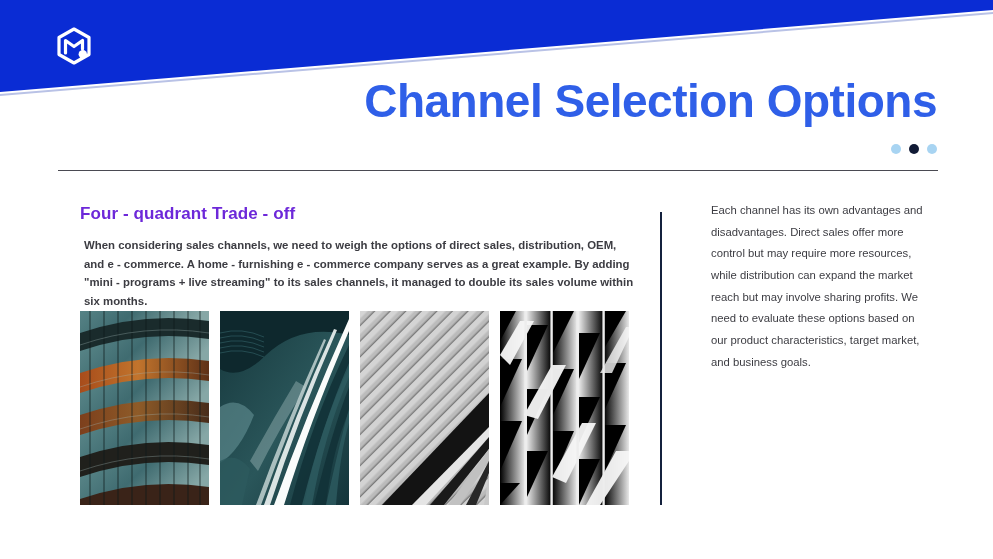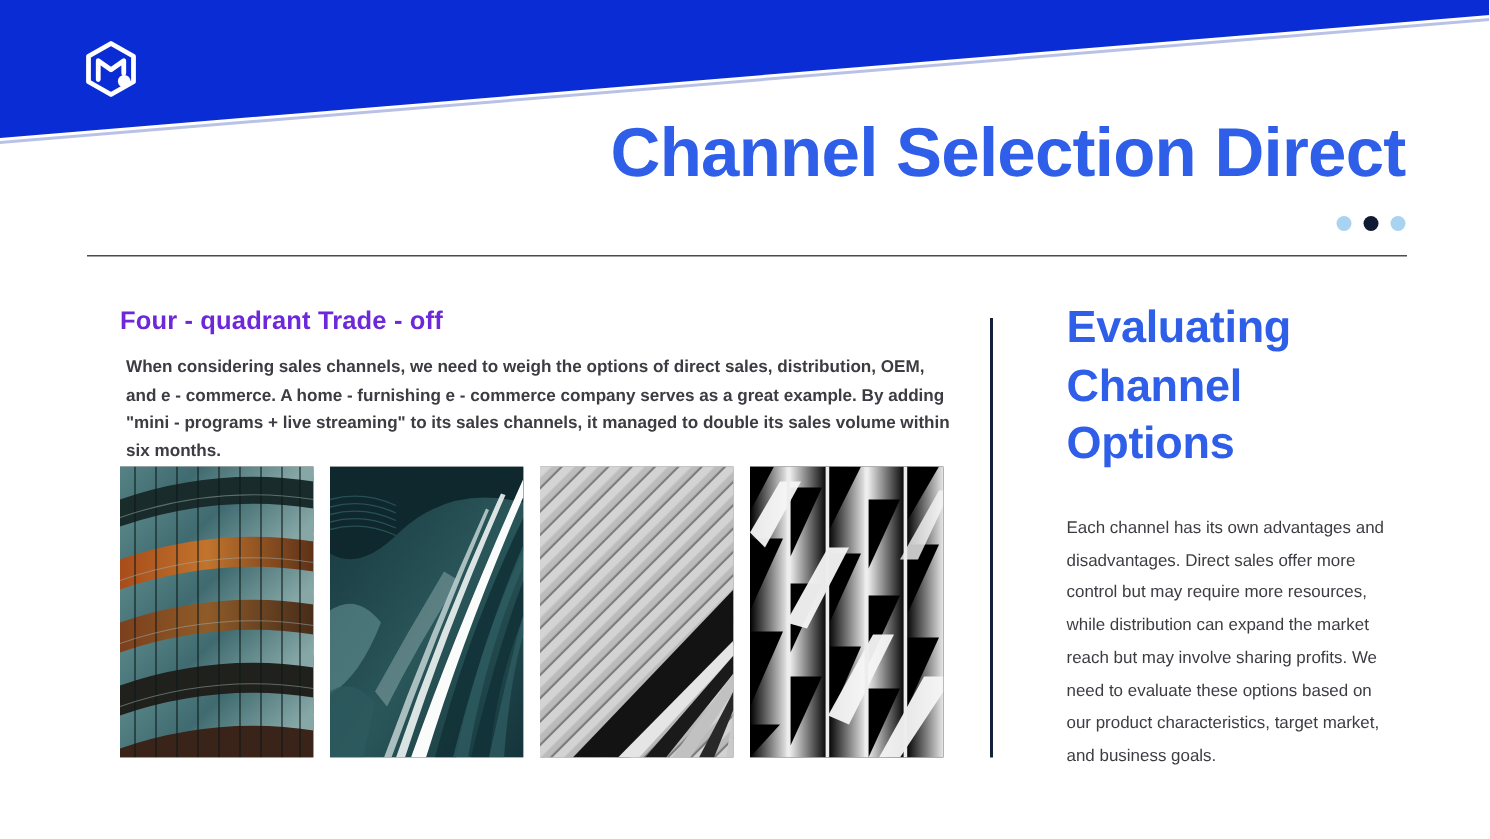--- a/index.html
+++ b/index.html
@@ -175,21 +175,21 @@
   <div class="banner"></div>
 
   <div class="logo">
     <svg width="44" height="44" viewBox="0 0 44 44" xmlns="http://www.w3.org/2000/svg">
       <path d="M22 4 L37 12.5 L37 29.5 L22 38 L7 29.5 L7 12.5 Z" fill="none" stroke="#ffffff" stroke-width="3.2" stroke-linejoin="round"></path>
       <path d="M13.5 28 L13.5 15.5 L22 21.5 L30.5 15.5 L30.5 24" fill="none" stroke="#ffffff" stroke-width="3.2" stroke-linejoin="round" stroke-linecap="round"></path>
       <circle cx="30.8" cy="29.2" r="4.2" fill="#ffffff"></circle>
     </svg>
   </div>
 
-  <div class="title">Channel Selection Direct</div>
+  <div class="title">Channel Selection Options</div>
 
   <div class="dots">
     <span class="dot light"></span>
     <span class="dot dark"></span>
     <span class="dot light"></span>
   </div>
 
   <div class="hrule"></div>
 
   <div class="left-col">
@@ -379,17 +379,16 @@
           <rect x="102.4" y="0" width="2.4" height="194"></rect>
         </g>
       </svg>
     </div>
 
   </div>
 
   <div class="vdivider"></div>
 
   <div class="right-col">
-    <h2 class="right-heading">Evaluating Channel Options</h2>
     <p class="right-body">Each channel has its own advantages and disadvantages. Direct sales offer more control but may require more resources, while distribution can expand the market reach but may involve sharing profits. We need to evaluate these options based on our product characteristics, target market, and business goals.</p>
   </div>
 
 </div>
 
 </body></html>

